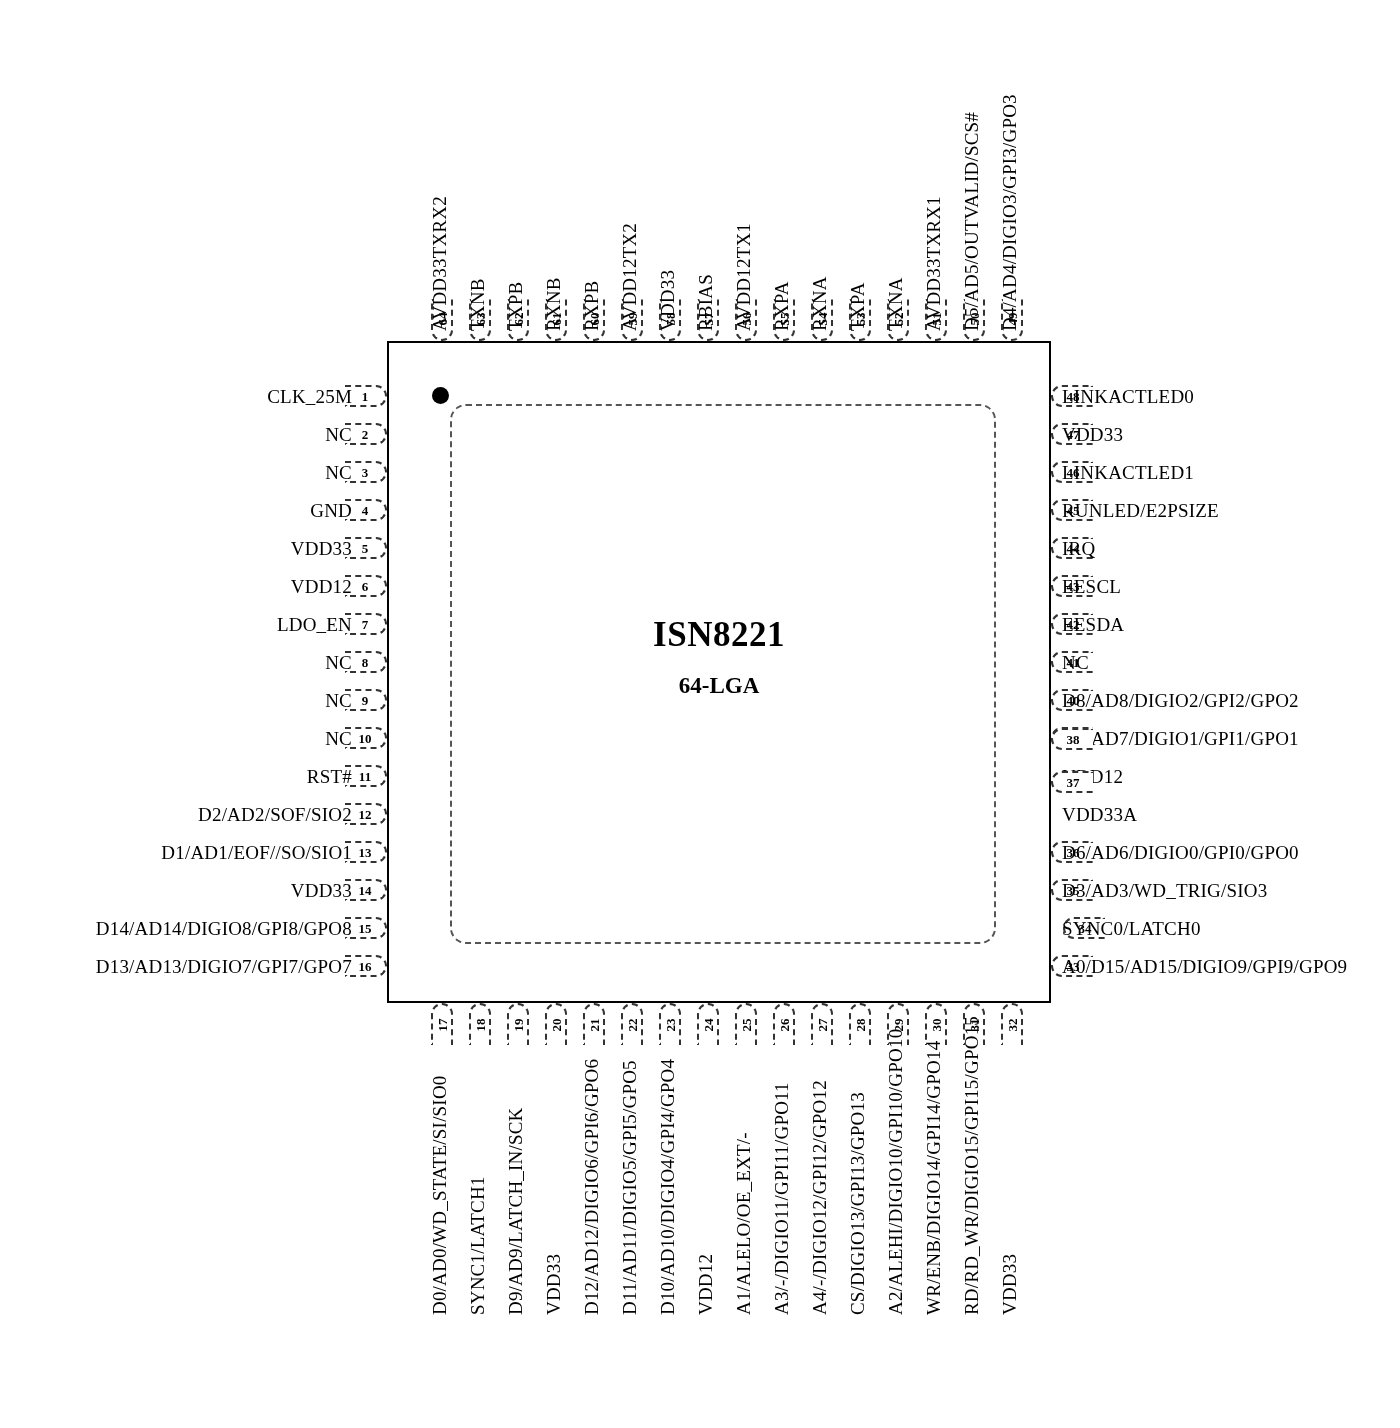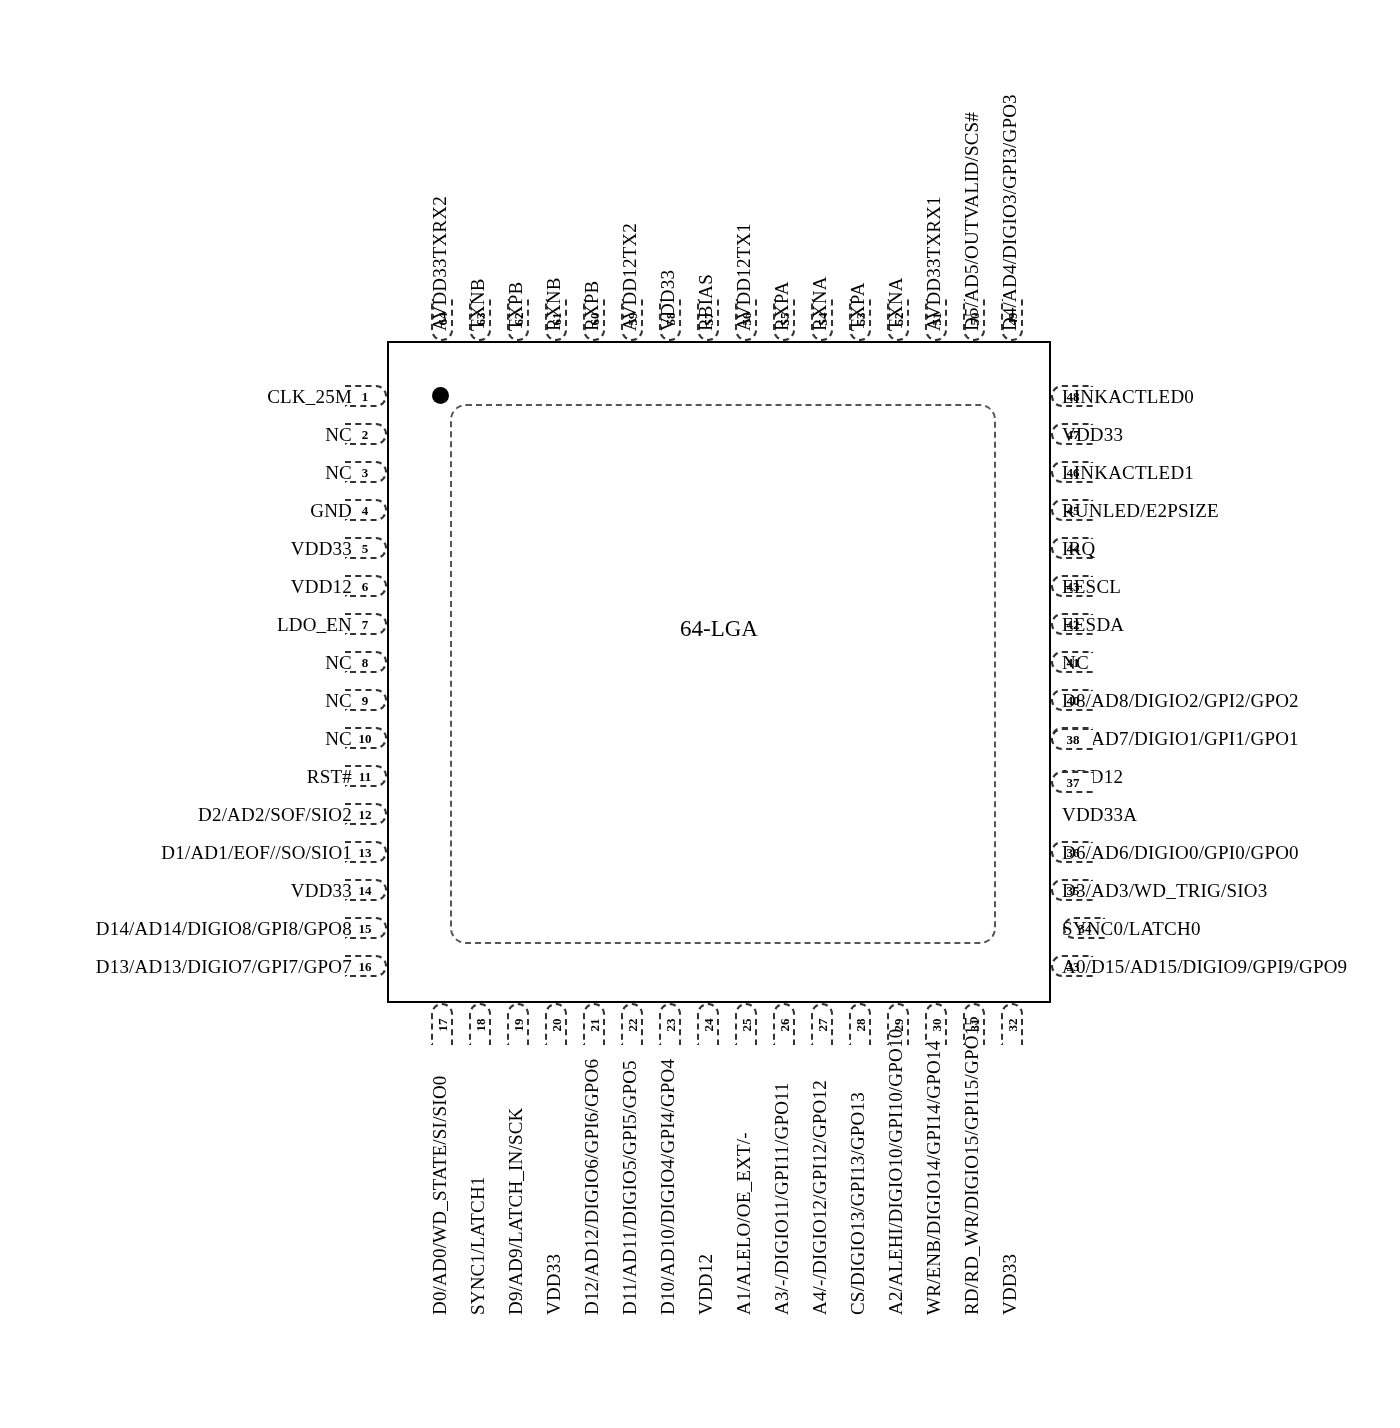--- a/index.html
+++ b/index.html
@@ -66,23 +66,23 @@
     line-height: 1.12;
   }
   #part-number {
     font-family: "Liberation Serif", serif;
     font-weight: bold;
     font-size: 35px;
     letter-spacing: 0.5px;
   }
   #package-name {
     font-family: "Liberation Serif", serif;
-    font-weight: normal;
+    font-weight: bold;
     font-size: 23px;
-    margin-top: 1px;
+    margin-top: 19px;
   }
   #view-note {
     font-family: "Liberation Mono", monospace;
     font-size: 16px;
     margin-top: 3px;
   }
 
   #vss-block {
     position: absolute;
     left: 450px;
@@ -211,20 +211,21 @@
 
 <div id="page">
 
   <div id="chip-body"></div>
 
   <div id="exposed-pad"></div>
 
   <div id="pin1-dot"></div>
 
   <div id="center-block">
+    <div id="part-number">ISN8221</div>
     <div id="package-name">64-LGA</div>
   </div>
 
 
   <div id="pins-layer">
       <div class="pad pad-left" style="left: 345px; top: 385px;">
         <span class="pad-num">1</span>
       </div>
       <div class="sig sig-left" style="top: 396px;">CLK_25M</div>
       <div class="pad pad-left" style="left: 345px; top: 423px;">

